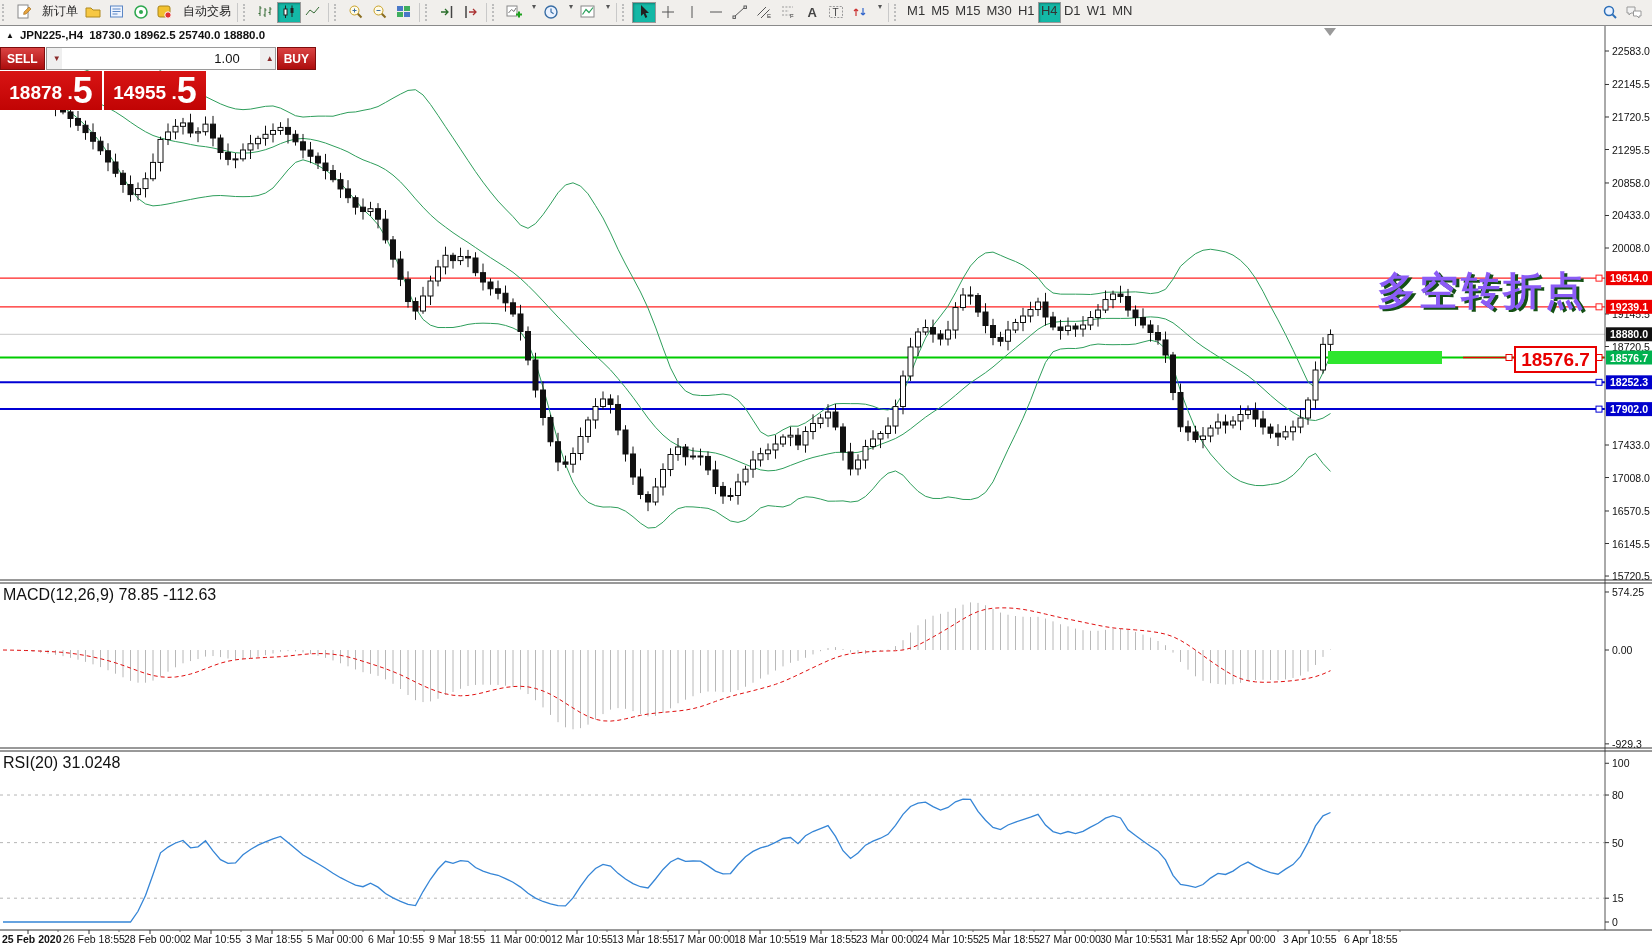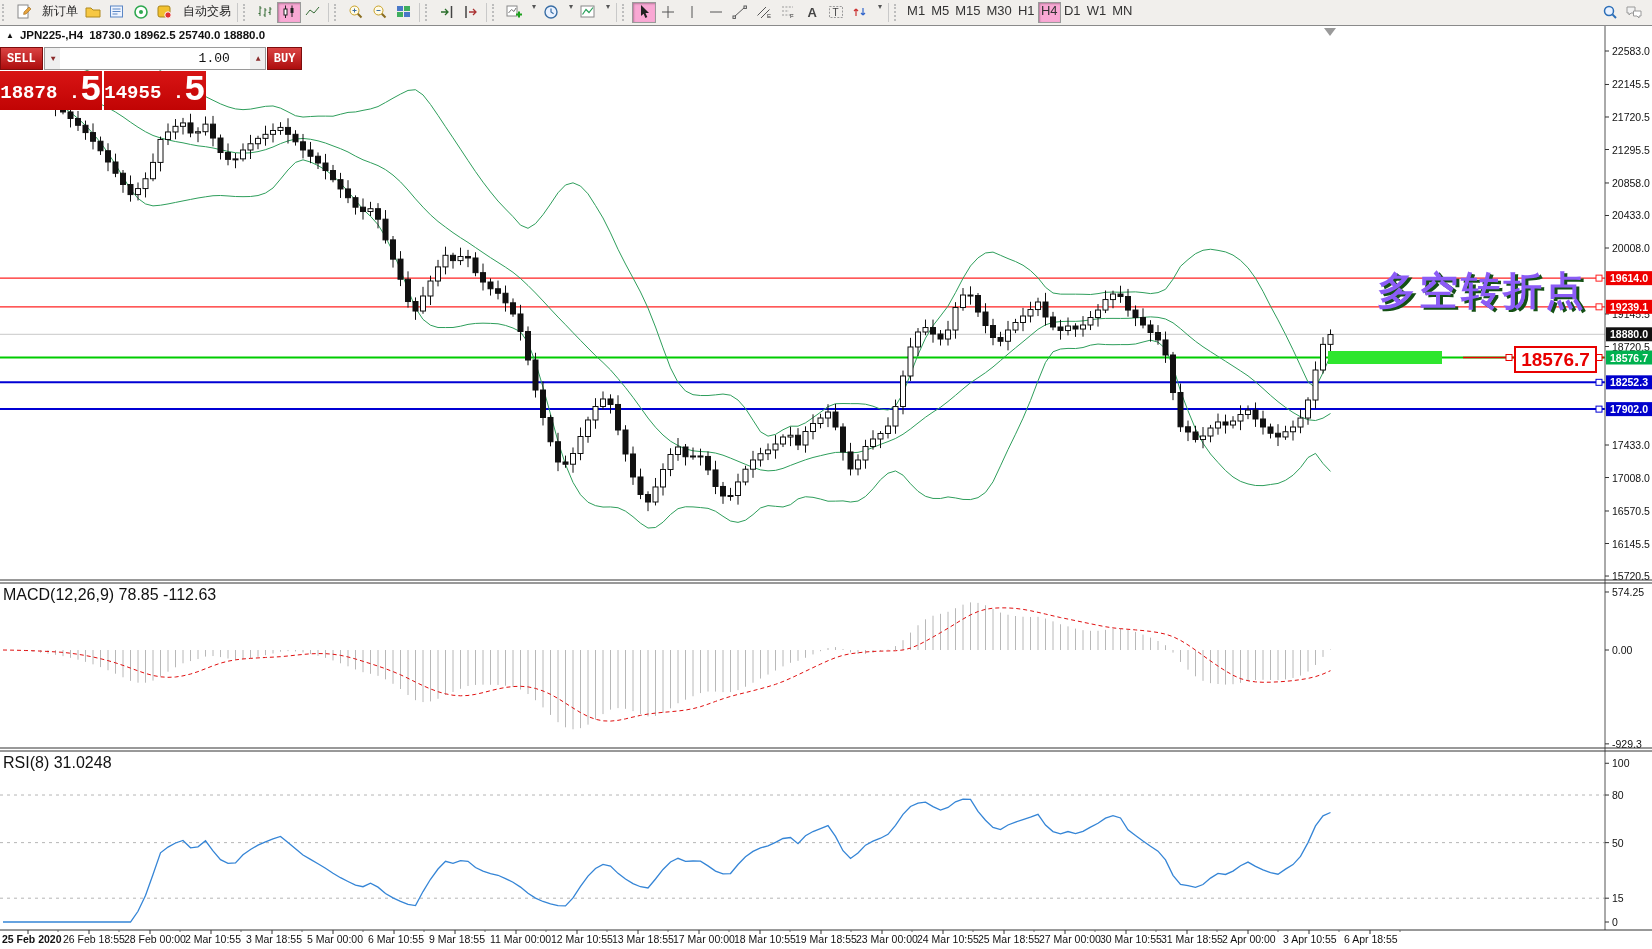--- a/index.html
+++ b/index.html
@@ -4,38 +4,38 @@
 <style>
   html,body{margin:0;padding:0;}
   body{width:1652px;height:949px;position:relative;overflow:hidden;background:#fff;
        font-family:"Liberation Sans",sans-serif;}
   
   .toolbar{position:absolute;left:0;top:0;width:1652px;height:25px;background:#f1efec;
     border-bottom:1px solid #8a8a8a;display:flex;align-items:center;z-index:10;font-size:12px;color:#222;}
   .grip{width:5px;height:17px;border-left:2px dotted #bdbdbd;margin:0 3px 0 2px;}
   .tb-btn{height:21px;min-width:23px;padding:0 2px;display:flex;align-items:flex-start;justify-content:center;
     border:1px solid transparent;background:transparent;cursor:default;gap:9px;font-family:inherit;font-size:12px;color:#222;}
-  .tb-btn.pressed{border:1px solid #9a9a9a;background:#f9a8d4;box-shadow:inset 1px 1px 2px rgba(0,0,0,.28);}
+  .tb-btn.pressed{border:1px solid #9a9a9a;background:#14b8a6;box-shadow:inset 1px 1px 2px rgba(0,0,0,.28);}
   .tb-btn .lbl{white-space:nowrap;}
   .caret{font-size:8px;color:#555;line-height:8px;}
   .sep{width:1px;height:19px;background:#c9c9c9;margin:0 3px;}
   .tb-right{margin-left:auto;display:flex;align-items:center;margin-right:6px;}
   .tf .lbl{font-size:13px;color:#333;}
   .icon16 svg{display:block;}
   
   .chart-title{position:absolute;left:6px;top:29px;z-index:12;font-size:11.5px;font-weight:600;color:#111;
     display:flex;gap:6px;align-items:center;}
   .chart-title .mk{font-size:8px;}
   .annotation{position:absolute;left:1377px;top:264px;z-index:12;font-size:39px;font-weight:700;
     letter-spacing:3px;color:#8b5cf6;text-shadow:3px 2px 0 #145014;white-space:nowrap;}
   .level-box{position:absolute;left:1514px;top:346px;width:79px;height:23px;z-index:12;background:#fff;
     border:2px solid #e80000;color:#e80000;font-size:19px;font-weight:700;text-align:center;line-height:23px;}
   .panel-label{position:absolute;z-index:12;font-size:16px;color:#111;}
   
-  .oct{position:absolute;left:0;top:47px;width:206px;z-index:13;font-family:Liberation Mono, monospace;}
+  .oct{position:absolute;left:0;top:47px;width:206px;z-index:13;}
   .oct-row1{display:flex;height:23px;}
   .trade-btn{width:46px;background:linear-gradient(#da4343,#ad0d0d);color:#fff;font-size:12px;font-weight:700;
     border:1px solid #7d0d0d;font-family:inherit;}
   .vol{flex:1;display:flex;border:1px solid #9a9a9a;background:#fff;margin:0 1px;}
   .vol button{width:15px;font-size:8px;background:#efefef;border:none;color:#8a2a2a;font-family:inherit;}
   .vol input{flex:1;min-width:0;border:none;outline:none;text-align:right;font-size:13px;padding-right:20px;
     font-family:inherit;color:#111;}
   .oct-row2{display:flex;gap:2px;margin-top:1px;height:39px;justify-content:space-between;}
   .tile{flex:1;background:linear-gradient(#d81414,#c10404);color:#fff;display:flex;align-items:flex-end;
     justify-content:center;padding-bottom:2px;cursor:default;}
@@ -1067,14 +1067,14 @@
   </div>
 </div>
 
 <div class="annotation">多空转折点</div>
 <div class="level-box">18576.7</div>
 
 <div class="panel-label" style="left:3px;top:586px">
   <span>MACD(12,26,9)</span>&nbsp;<span>78.85 -112.63</span>
 </div>
 <div class="panel-label" style="left:3px;top:754px">
-  <span>RSI(8)</span>&nbsp;<span>31.0248</span>
+  <span>RSI(20)</span>&nbsp;<span>31.0248</span>
 </div>
 
 </body></html>

